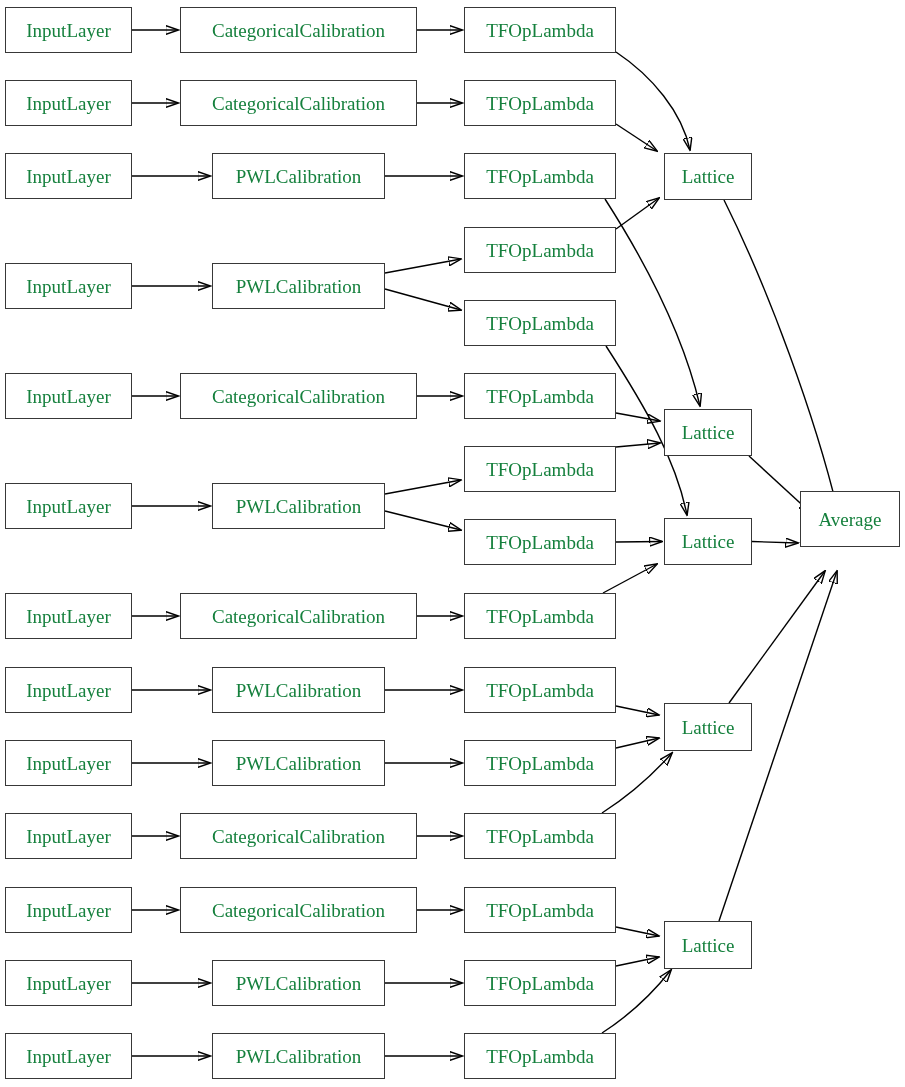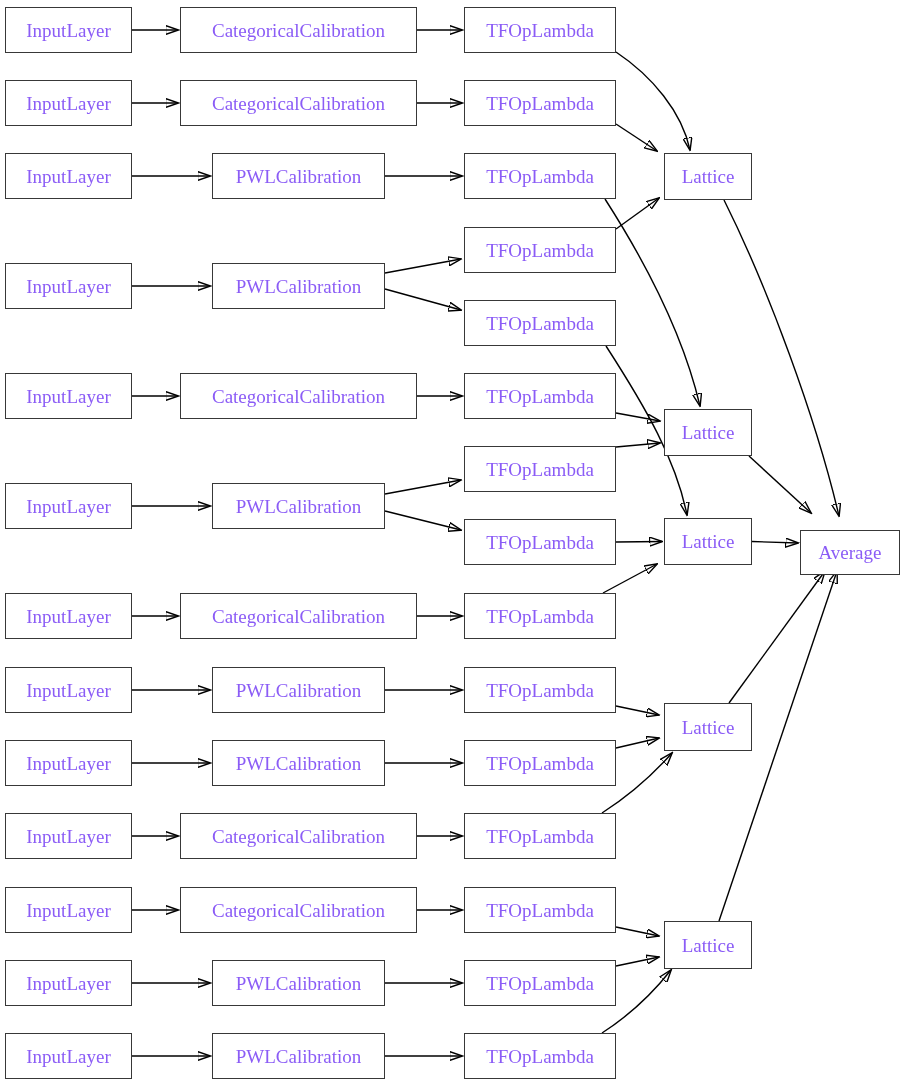--- a/index.html
+++ b/index.html
@@ -23,21 +23,21 @@
   }
   .node {
     position: absolute;
     box-sizing: border-box;
     background: #ffffff;
     border: 1.5px solid #383838;
     display: flex;
     align-items: center;
     justify-content: center;
     font-size: 19px;
-    color: #8b5cf6;
+    color: #15803d;
     white-space: nowrap;
     line-height: 1;
   }
 </style>
 </head>
 <body>
 
 <div class="canvas">
   <svg class="edges-svg" viewBox="0 0 905 1087" xmlns="http://www.w3.org/2000/svg">
     <defs>
@@ -136,15 +136,15 @@
       <div class="node" style="left: 464px; top: 740px; width: 152px; height: 46px;">TFOpLambda</div>
       <div class="node" style="left: 464px; top: 813px; width: 152px; height: 46px;">TFOpLambda</div>
       <div class="node" style="left: 464px; top: 887px; width: 152px; height: 46px;">TFOpLambda</div>
       <div class="node" style="left: 464px; top: 960px; width: 152px; height: 46px;">TFOpLambda</div>
       <div class="node" style="left: 464px; top: 1033px; width: 152px; height: 46px;">TFOpLambda</div>
       <div class="node" style="left: 664px; top: 153px; width: 88px; height: 47px;">Lattice</div>
       <div class="node" style="left: 664px; top: 409px; width: 88px; height: 47px;">Lattice</div>
       <div class="node" style="left: 664px; top: 518px; width: 88px; height: 47px;">Lattice</div>
       <div class="node" style="left: 664px; top: 703px; width: 88px; height: 48px;">Lattice</div>
       <div class="node" style="left: 664px; top: 921px; width: 88px; height: 48px;">Lattice</div>
-      <div class="node" style="left: 800px; top: 530px; width: 100px; height: 45px;">Average</div>
+      <div class="node" style="left: 800px; top: 491px; width: 100px; height: 56px;">Average</div>
     </div>
 </div>
 
 </body></html>

